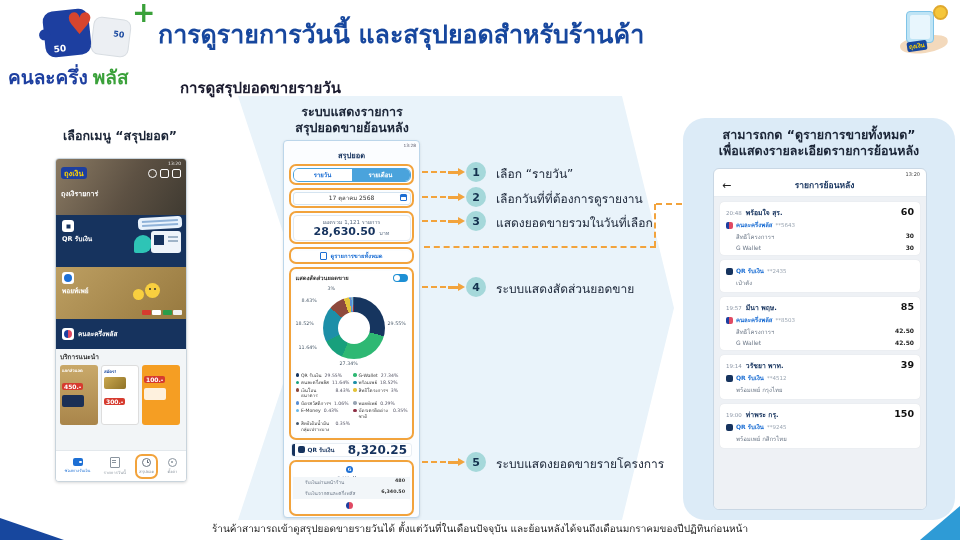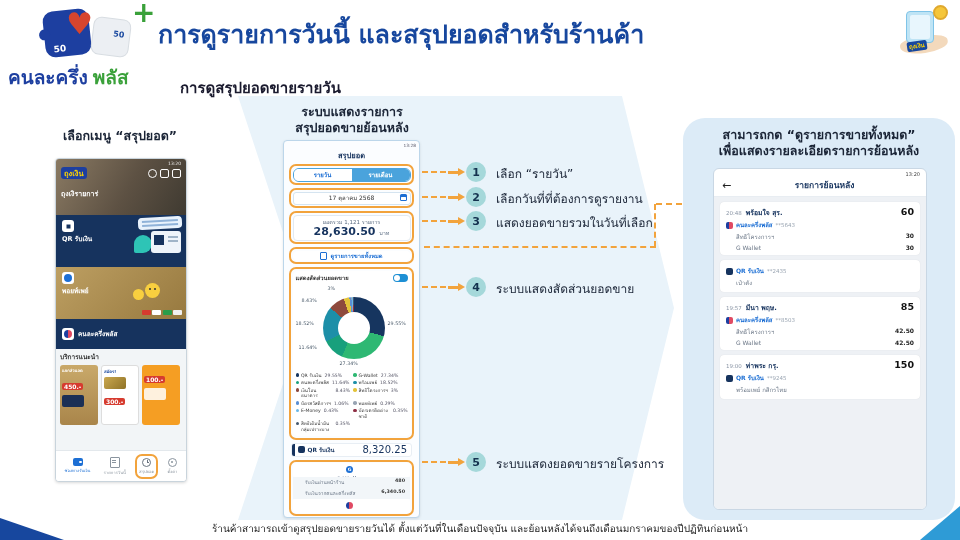--- a/index.html
+++ b/index.html
@@ -127,21 +127,21 @@
   .pct-4{left:0px;top:36px;}  .pct-5{left:6px;top:13px;}  .pct-6{left:32px;top:1px;}
   .legend{display:grid;grid-template-columns:1fr 1fr;column-gap:3px;row-gap:2px;margin-top:2px;padding-bottom:2px;}
   .lg-item{display:flex;align-items:flex-start;gap:2px;font-size:4.6px;color:#333;line-height:1.2;}
   .lg-dot{width:3.5px;height:3.5px;border-radius:50%;margin-top:.5px;flex:none;}
   .lg-pct{color:#556;margin-left:1px;}
   .chrow{background:#fff;border:1px solid #e8eef4;border-radius:3px;display:flex;align-items:center;gap:3px;height:14px;padding-right:4px;margin:3px auto 0;width:121px;box-sizing:border-box;overflow:hidden;}
   .chrow .ac{width:2.5px;align-self:stretch;flex:none;}
   .ch-ico{width:7px;height:7px;border-radius:2px;flex:none;}
   .ch-ico.g{border-radius:50%;background:#1d6fd4;color:#fff;font-size:4.5px;font-weight:bold;display:flex;align-items:center;justify-content:center;}
   .ch-label{font-size:5.8px;font-weight:bold;color:#16335e;}
-  .ch-amt{margin-left:auto;font-size:10px;font-weight:normal;color:#16335e;}
+  .ch-amt{margin-left:auto;font-size:12px;font-weight:bold;color:#16335e;}
   .obox.group{margin-top:3px;padding:1px;}
   .obox.group .chrow{width:117px;margin-top:0;border:none;flex-direction:column;}
   .subrow{display:flex;justify-content:space-between;font-size:4.8px;color:#6a7686;background:#f2f6f9;padding:1.5px 5px 1.5px 12px;width:117px;box-sizing:border-box;margin:0 auto;}
   .subrow b{color:#333;font-weight:bold;}
 
   
   .co-circle{width:20px;height:20px;border-radius:50%;background:#a5d8da;color:#14324f;font-size:11px;font-weight:bold;
              display:flex;align-items:center;justify-content:center;}
   .co-text{font-size:12px;color:#1a2436;white-space:nowrap;}
   .co-arrow{width:11px;height:2.5px;background:#f2a33c;}
@@ -518,20 +518,38 @@
     <span class="tl-value">42.50</span>
   </div>
               <div class="txn-line">
     <span class="tl-label">G Wallet</span>
     <span class="tl-value">42.50</span>
   </div>
             </div>
   </div>
           <div class="txn-card">
     <div class="txn-top">
+      <span class="txn-time">19:14</span>
+      <span class="txn-name">วรัชยา พาท.</span>
+      <span class="txn-amount">39</span>
+    </div>
+    <div class="txn-ch">
+      <span class="txn-ico" style="background: rgb(22, 51, 94);"></span>
+      <span class="txn-channel">QR รับเงิน</span>
+      <span class="txn-ref">**4512</span>
+    </div>
+    <div>
+              <div class="txn-line">
+    <span class="tl-label">พร้อมเพย์ กรุงไทย</span>
+    <span class="tl-value"></span>
+  </div>
+            </div>
+  </div>
+          <div class="txn-card">
+    <div class="txn-top">
       <span class="txn-time">19:00</span>
       <span class="txn-name">ท่าพระ กรุ.</span>
       <span class="txn-amount">150</span>
     </div>
     <div class="txn-ch">
       <span class="txn-ico" style="background: rgb(22, 51, 94);"></span>
       <span class="txn-channel">QR รับเงิน</span>
       <span class="txn-ref">**9245</span>
     </div>
     <div>

